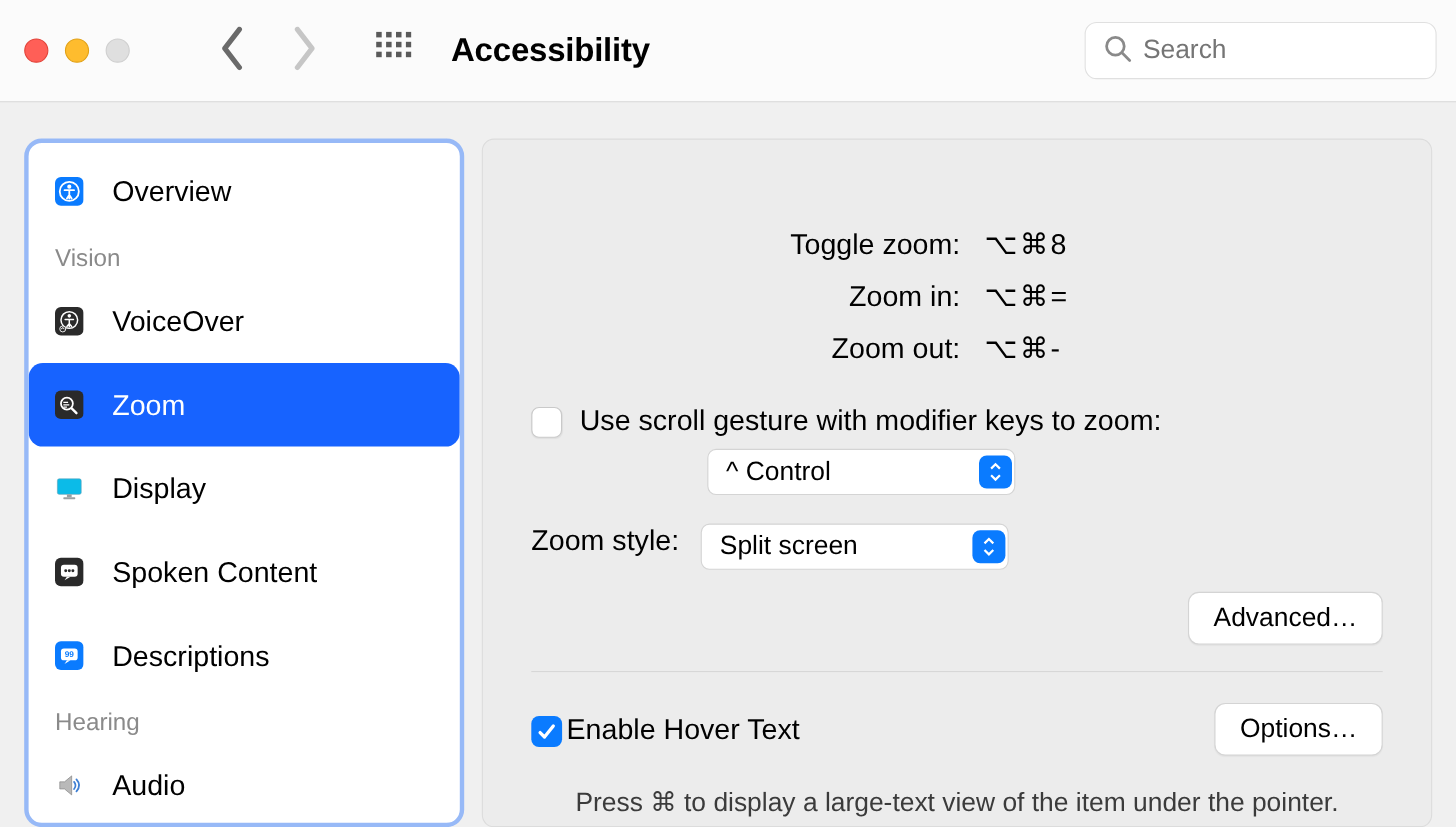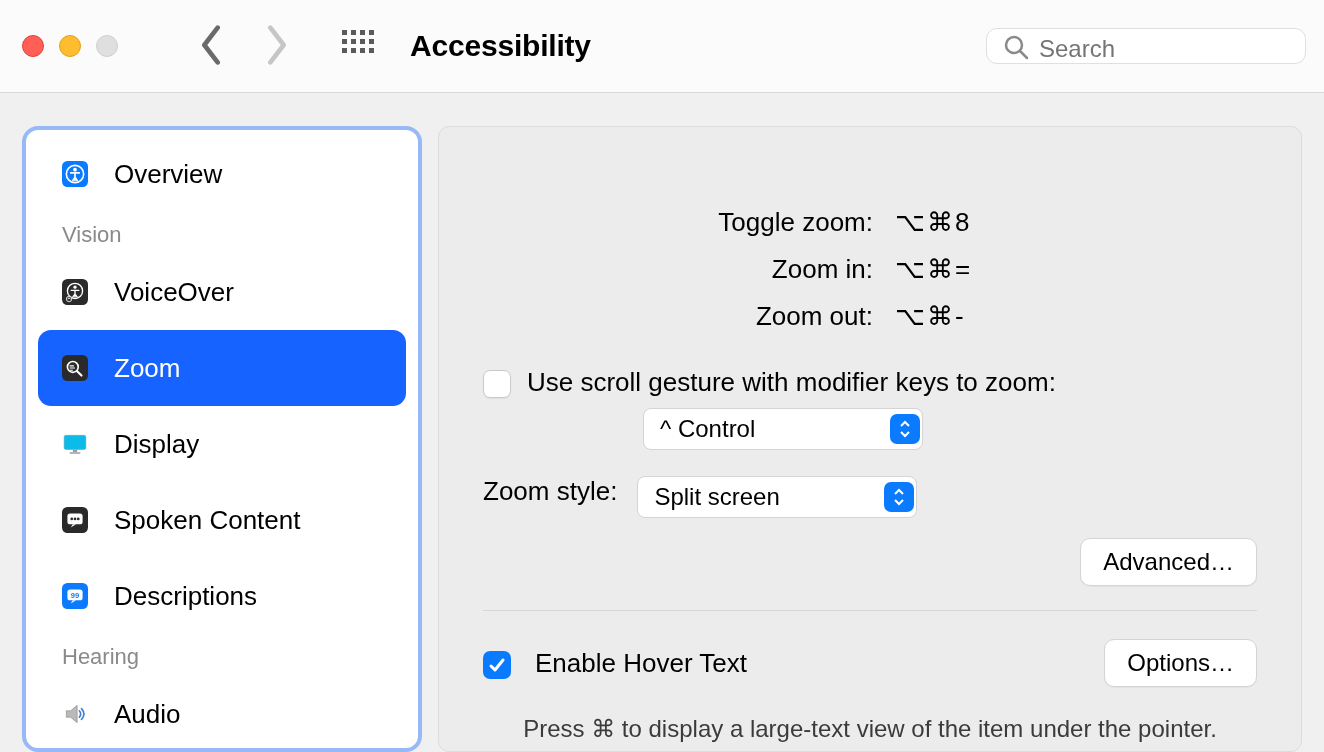--- a/index.html
+++ b/index.html
@@ -24,32 +24,32 @@
 .tl { width: 22px; height: 22px; border-radius: 50%; }
 .tl.red { background: #ff5f57; border: 1px solid #e24238; }
 .tl.yellow { background: #febc2e; border: 1px solid #e1a116; }
 .tl.gray { background: #dfdfdf; border: 1px solid #cfcfcf; }
 .nav-arrows { display: flex; gap: 40px; align-items: center; margin-right: 50px; }
 .nav-arrows svg { width: 26px; height: 40px; }
 .grid-icon { width: 34px; height: 34px; margin-right: 36px; }
 .title { font-size: 30px; font-weight: 700; letter-spacing: -0.2px; }
 .spacer { flex: 1; }
 .searchbox {
-  width: 320px; height: 36px; border: 1px solid #e0e0e0; border-radius: 11px;
-  background: #fff; display: flex; align-items: flex-end; padding: 0 16px;
+  width: 320px; height: 52px; border: 1px solid #e0e0e0; border-radius: 11px;
+  background: #fff; display: flex; align-items: center; padding: 0 16px;
   gap: 10px;
 }
 .searchbox input {
   border: none; outline: none; font-size: 24px; color: #8a8a8a; width: 100%;
   background: transparent;
 }
 .content { display: flex; padding: 33px 22px 0 22px; gap: 16px; height: calc(100% - 93px);}
 .sidebar {
   width: 400px; background: #fff; border: 4px solid #97b9f7; border-radius: 16px;
-  overflow: hidden; padding: 6px 12px;
+  overflow: hidden; padding: 6px 0;
 }
 .side-item { display: flex; align-items: center; height: 76px; padding: 0 24px; gap: 26px; }
 .side-item.selected { background: #1763ff; color: #fff; border-radius: 13px; }
 .side-item .label { font-size: 26px; }
 .section-header { padding: 10px 24px 6px; font-size: 22px; color: #8a8a8a; font-weight: 500; }
 .side-icon { width: 26px; height: 48px; border-radius: 10px; display: flex; align-items: center; justify-content: center; flex-shrink: 0; }
 .side-icon svg { width: 48px; height: 48px; }
 .main {
   flex: 1; background: #ececec; border: 1px solid #dcdcdc; border-radius: 11px;
   padding: 50px 44px 0 44px; font-size: 26px;
@@ -78,21 +78,21 @@
 }
 .select .chevrons svg { width: 12px; height: 8px; }
 .zoom-style-row { display: flex; align-items: flex-start; gap: 20px; margin: 26px 0 20px 0;}
 .btn {
   background: #fff; border: 1px solid #d4d4d4; border-radius: 10px; height: 48px;
   padding: 0 22px; display: inline-flex; align-items: center; font-size: 24px;
   box-shadow: 0 1px 1px rgba(0,0,0,.04);
 }
 .right-align { display: flex; justify-content: flex-end; margin-bottom: 24px;}
 .divider { border: none; border-top: 1px solid #d7d7d7; margin: 8px 0 28px 0; }
-.hover-row { display: flex; align-items: center; gap: 24px; }
+.hover-row { display: flex; align-items: center; gap: 4px; }
 .hint { text-align: center; font-size: 24px; color: #3b3b3b; margin-top: 28px; }
 </style>
 </head>
 <body>
 
 <div class="toolbar">
   <div class="traffic">
     <div class="tl red"></div>
     <div class="tl yellow"></div>
     <div class="tl gray"></div>

